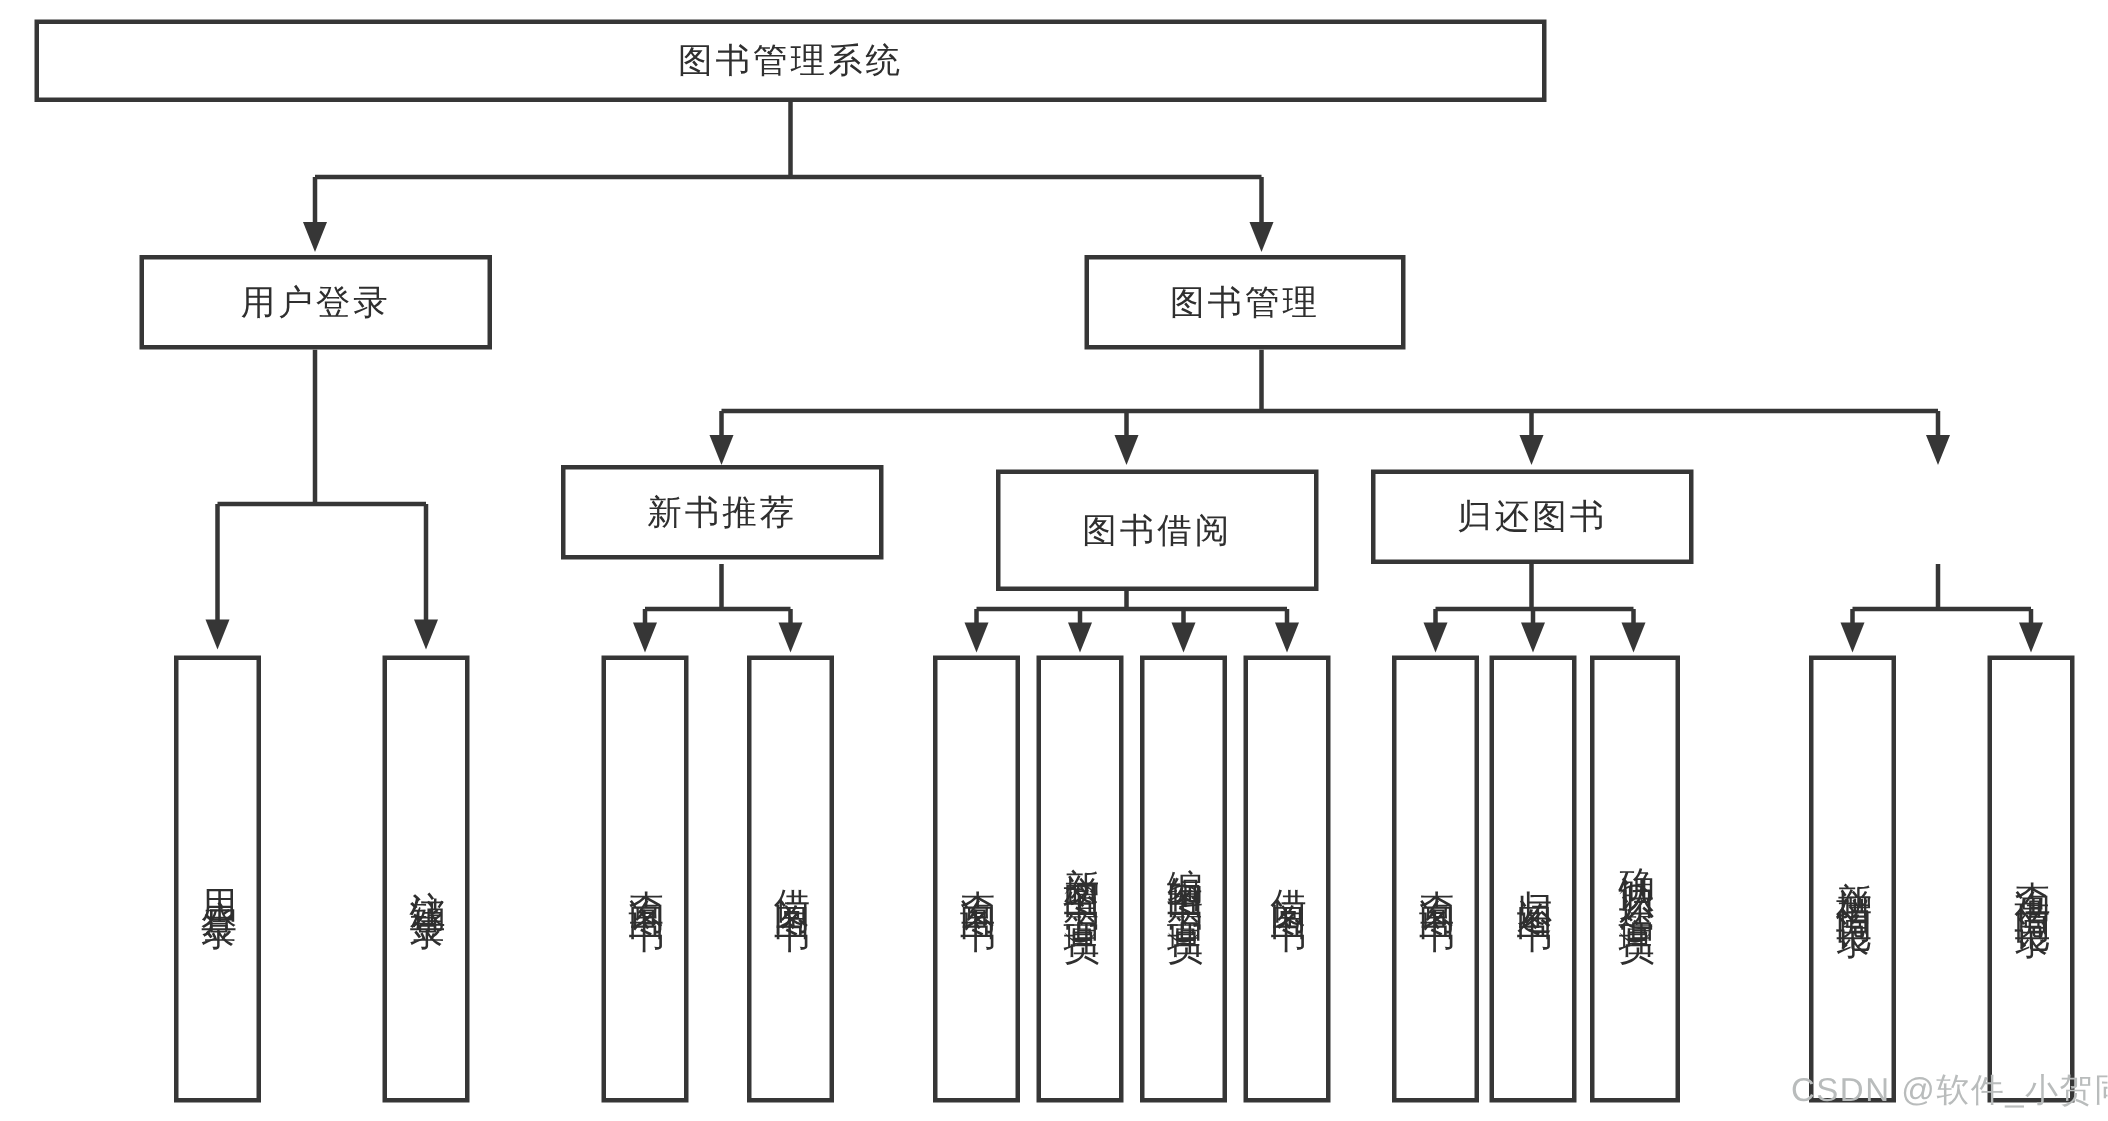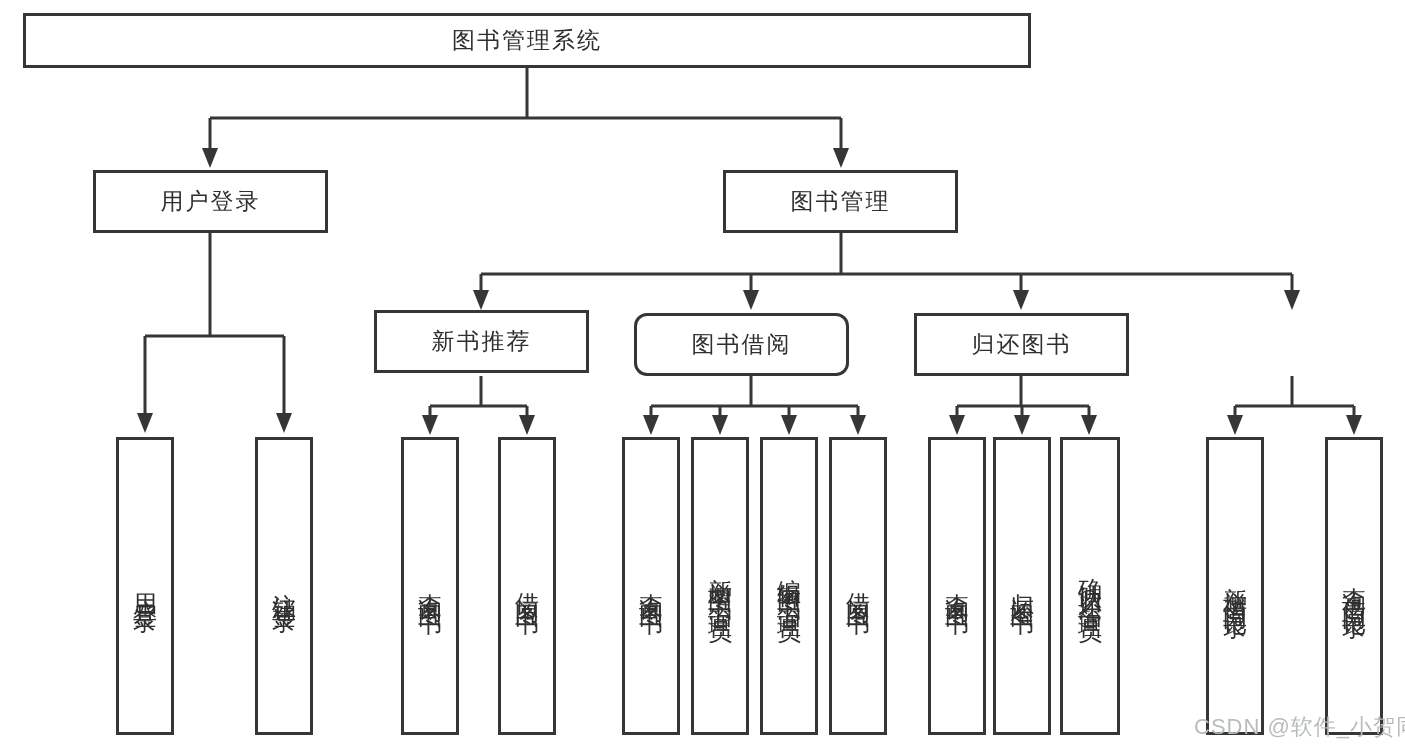--- a/index.html
+++ b/index.html
@@ -104,28 +104,28 @@
     </g>
   </svg>
 
   <div class="node" style="left:12px; top:13px; width:1008px; height:55px;">
     <span class="lbl">图书管理系统</span>
   </div>
 
   <div class="node" style="left:82px; top:170px; width:235px; height:63px;">
     <span class="lbl">用户登录</span>
   </div>
-  <div class="node" style="left:712px; top:170px; width:235px; height:63px;">
+  <div class="node" style="left:712px; top:170px; width:214px; height:63px;">
     <span class="lbl">图书管理</span>
   </div>
 
   <div class="node" style="left:363px; top:310px; width:215px; height:63px;">
     <span class="lbl">新书推荐</span>
   </div>
-  <div class="node" style="left:623px; top:313px; width:215px; height:63px;border-radius:13px;">
+  <div class="node" style="left:653px; top:313px; width:215px; height:81px;">
     <span class="lbl">图书借阅</span>
   </div>
   <div class="node" style="left:903px; top:313px; width:215px; height:63px;">
     <span class="lbl">归还图书</span>
   </div>
 
   <div class="node leaf" style="left:105px; top:437px; width:58px; height:298px;">
     <span class="lbl">用户登录</span>
   </div>
   <div class="node leaf" style="left:244px; top:437px; width:58px; height:298px;">

